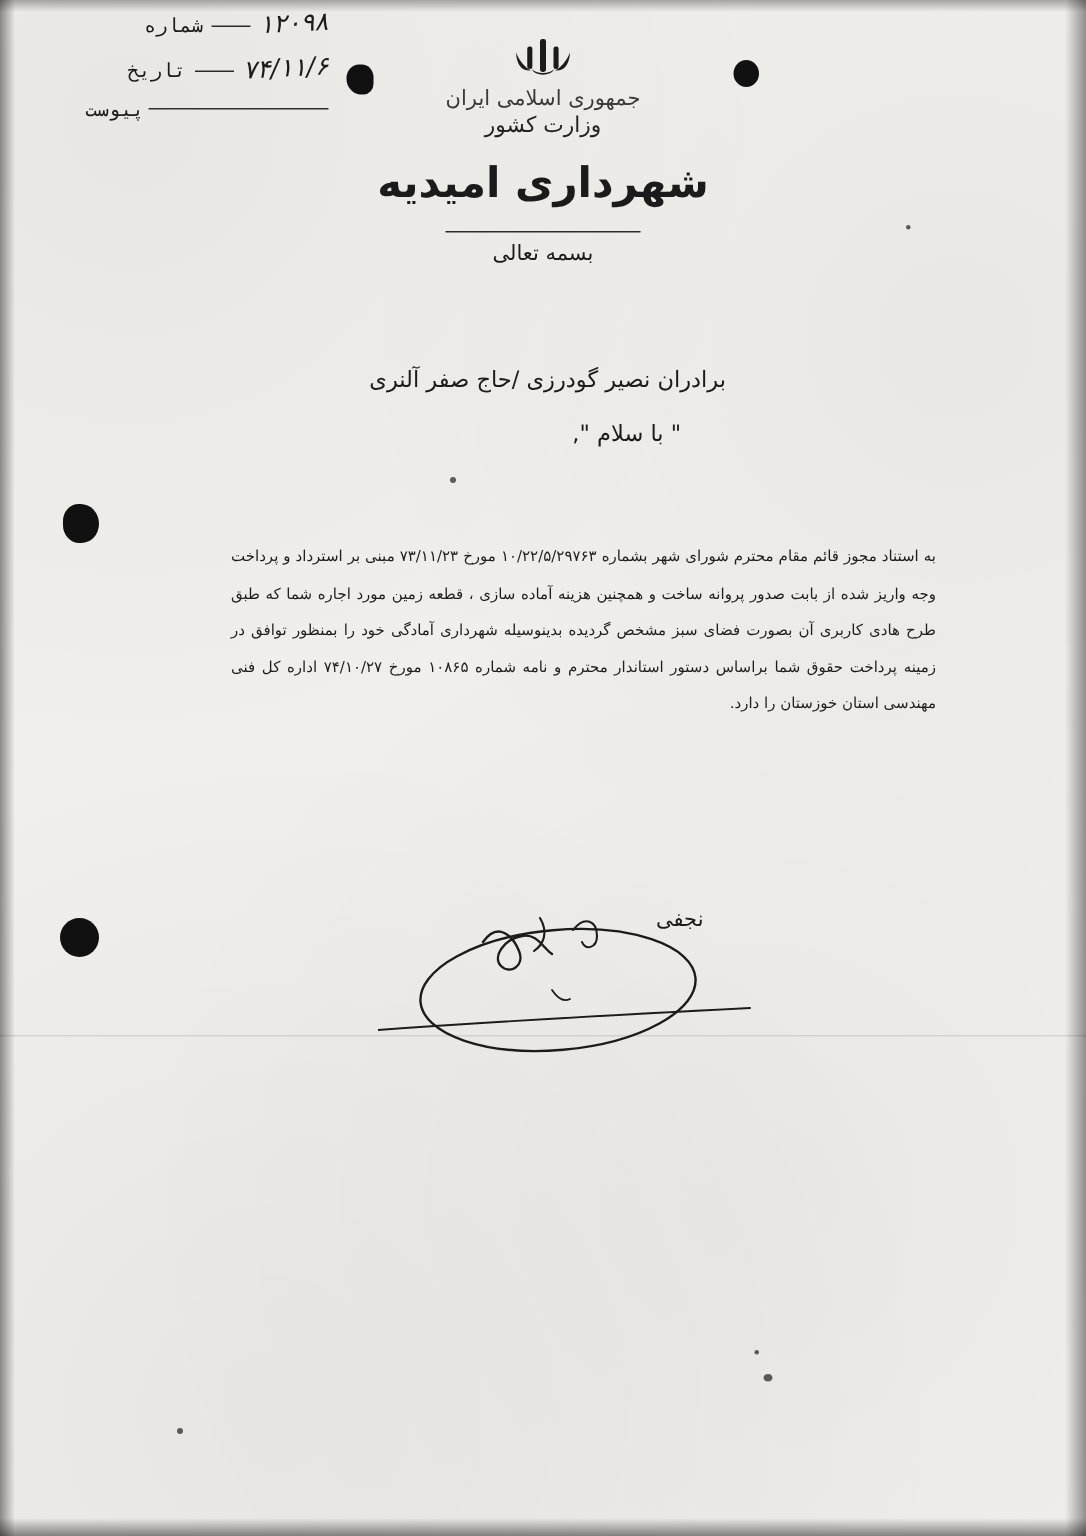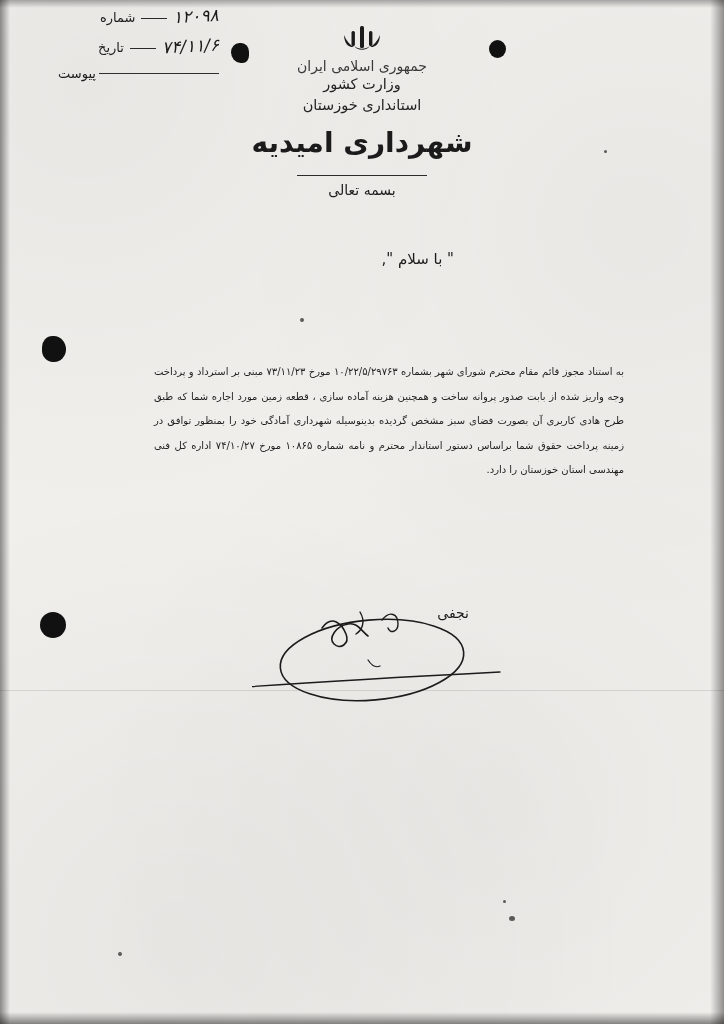--- a/index.html
+++ b/index.html
@@ -46,20 +46,21 @@
   .reg-row {
     display: flex;
     align-items: baseline;
     justify-content: flex-start;
     gap: 6px;
     margin-bottom: 10px;
   }
   .reg-label {
     font-size: 13px;
     white-space: nowrap;
+    font-family: Liberation Mono, monospace;
   }
   .reg-line {
     flex: 0 0 auto;
     width: 26px;
     border-bottom: 1.2px solid #2a2a2a;
     transform: translateY(-3px);
   }
   .reg-value {
     font-size: 17px;
     letter-spacing: 1px;
@@ -251,27 +252,27 @@
           <rect x="12.5" y="7" width="3.4" height="15" rx="1.5"></rect>
           <rect x="30" y="7" width="3.4" height="15" rx="1.5"></rect>
           <path d="M5 11 c2.5 6 6 10 10 12 c-5.5 0.6 -9.5 -3 -10 -12 z"></path>
           <path d="M41 11 c-2.5 6 -6 10 -10 12 c5.5 0.6 9.5 -3 10 -12 z"></path>
           <path d="M15.5 22 c3 3.5 12 3.5 15 0 c-2 5 -13 5 -15 0 z"></path>
         </g>
       </svg>
     </div>
     <div class="emblem-caption">جمهوری اسلامی ایران</div>
     <div class="lh-line">وزارت کشور</div>
-    <div class="lh-line">استانداری خوزستان</div>
     <div class="lh-city">شهرداری امیدیه</div>
     <div class="lh-rule"></div>
     <div class="lh-basmala">بسمه تعالی</div>
   </div>
 
   <div class="addressee">
+    <div>برادران نصیر گودرزی /حاج صفر آلنری</div>
     <div class="salutation">" با  سلام ",</div>
   </div>
 
   <div class="body-text">
     <p>به استناد مجوز قائم مقام محترم شورای شهر بشماره ۱۰/۲۲/۵/۲۹۷۶۳ مورخ ۷۳/۱۱/۲۳ مبنی بر استرداد و پرداخت وجه واریز شده از بابت صدور پروانه ساخت و همچنین هزینه آماده سازی ، قطعه زمین مورد اجاره شما که طبق طرح هادی کاربری آن بصورت فضای سبز مشخص گردیده بدینوسیله شهرداری آمادگی خود را بمنظور توافق در زمینه پرداخت حقوق شما براساس دستور استاندار محترم و نامه شماره ۱۰۸۶۵ مورخ ۷۴/۱۰/۲۷ اداره کل فنی مهندسی استان خوزستان را دارد.</p>
   </div>
 
   <div class="sign-block">
     <div class="sign-name">نجفی</div>
   </div>

